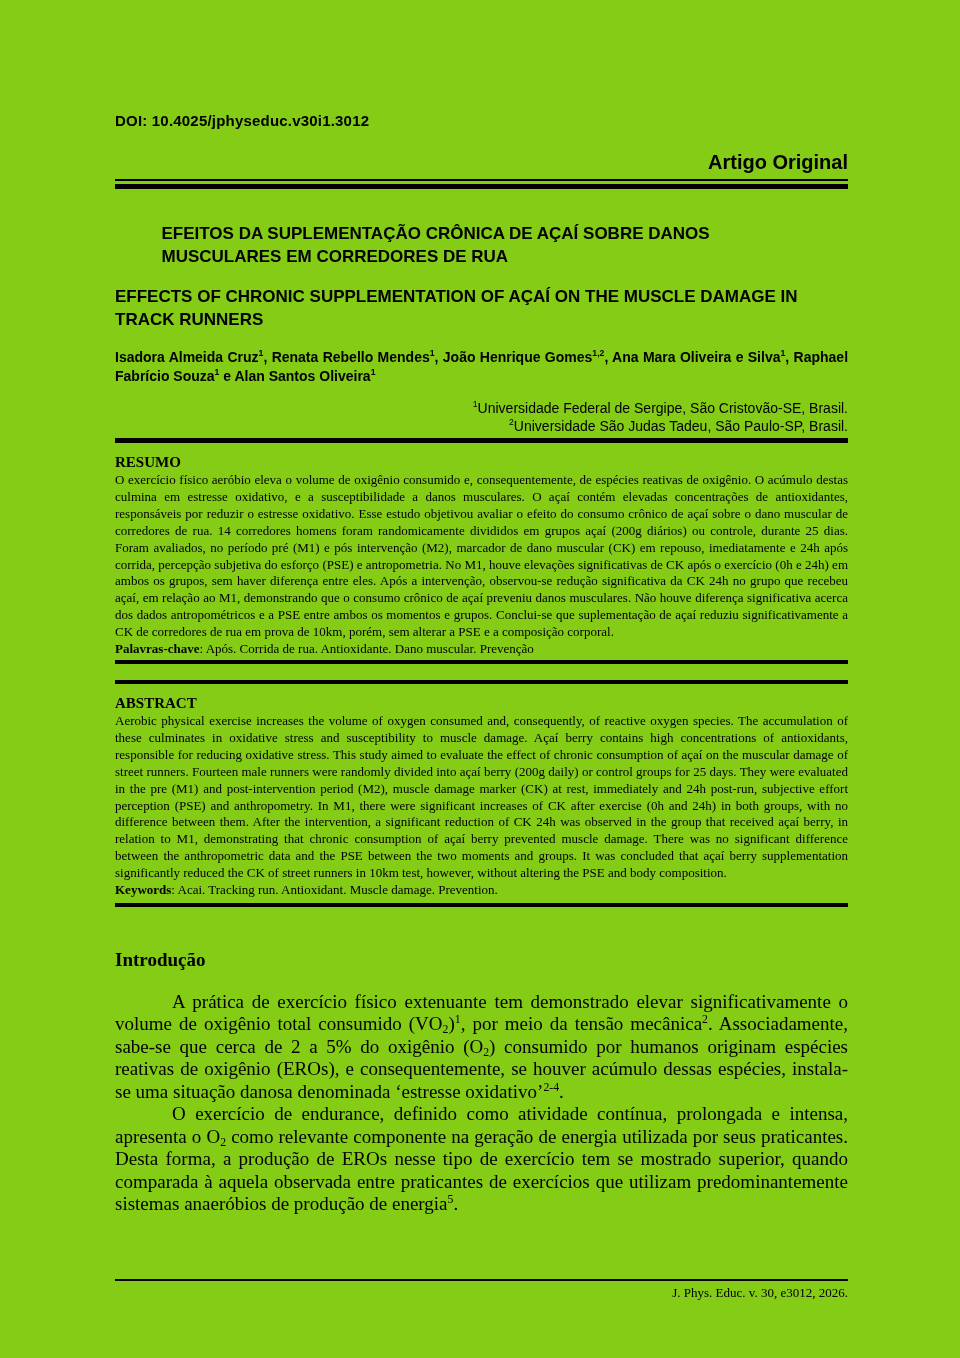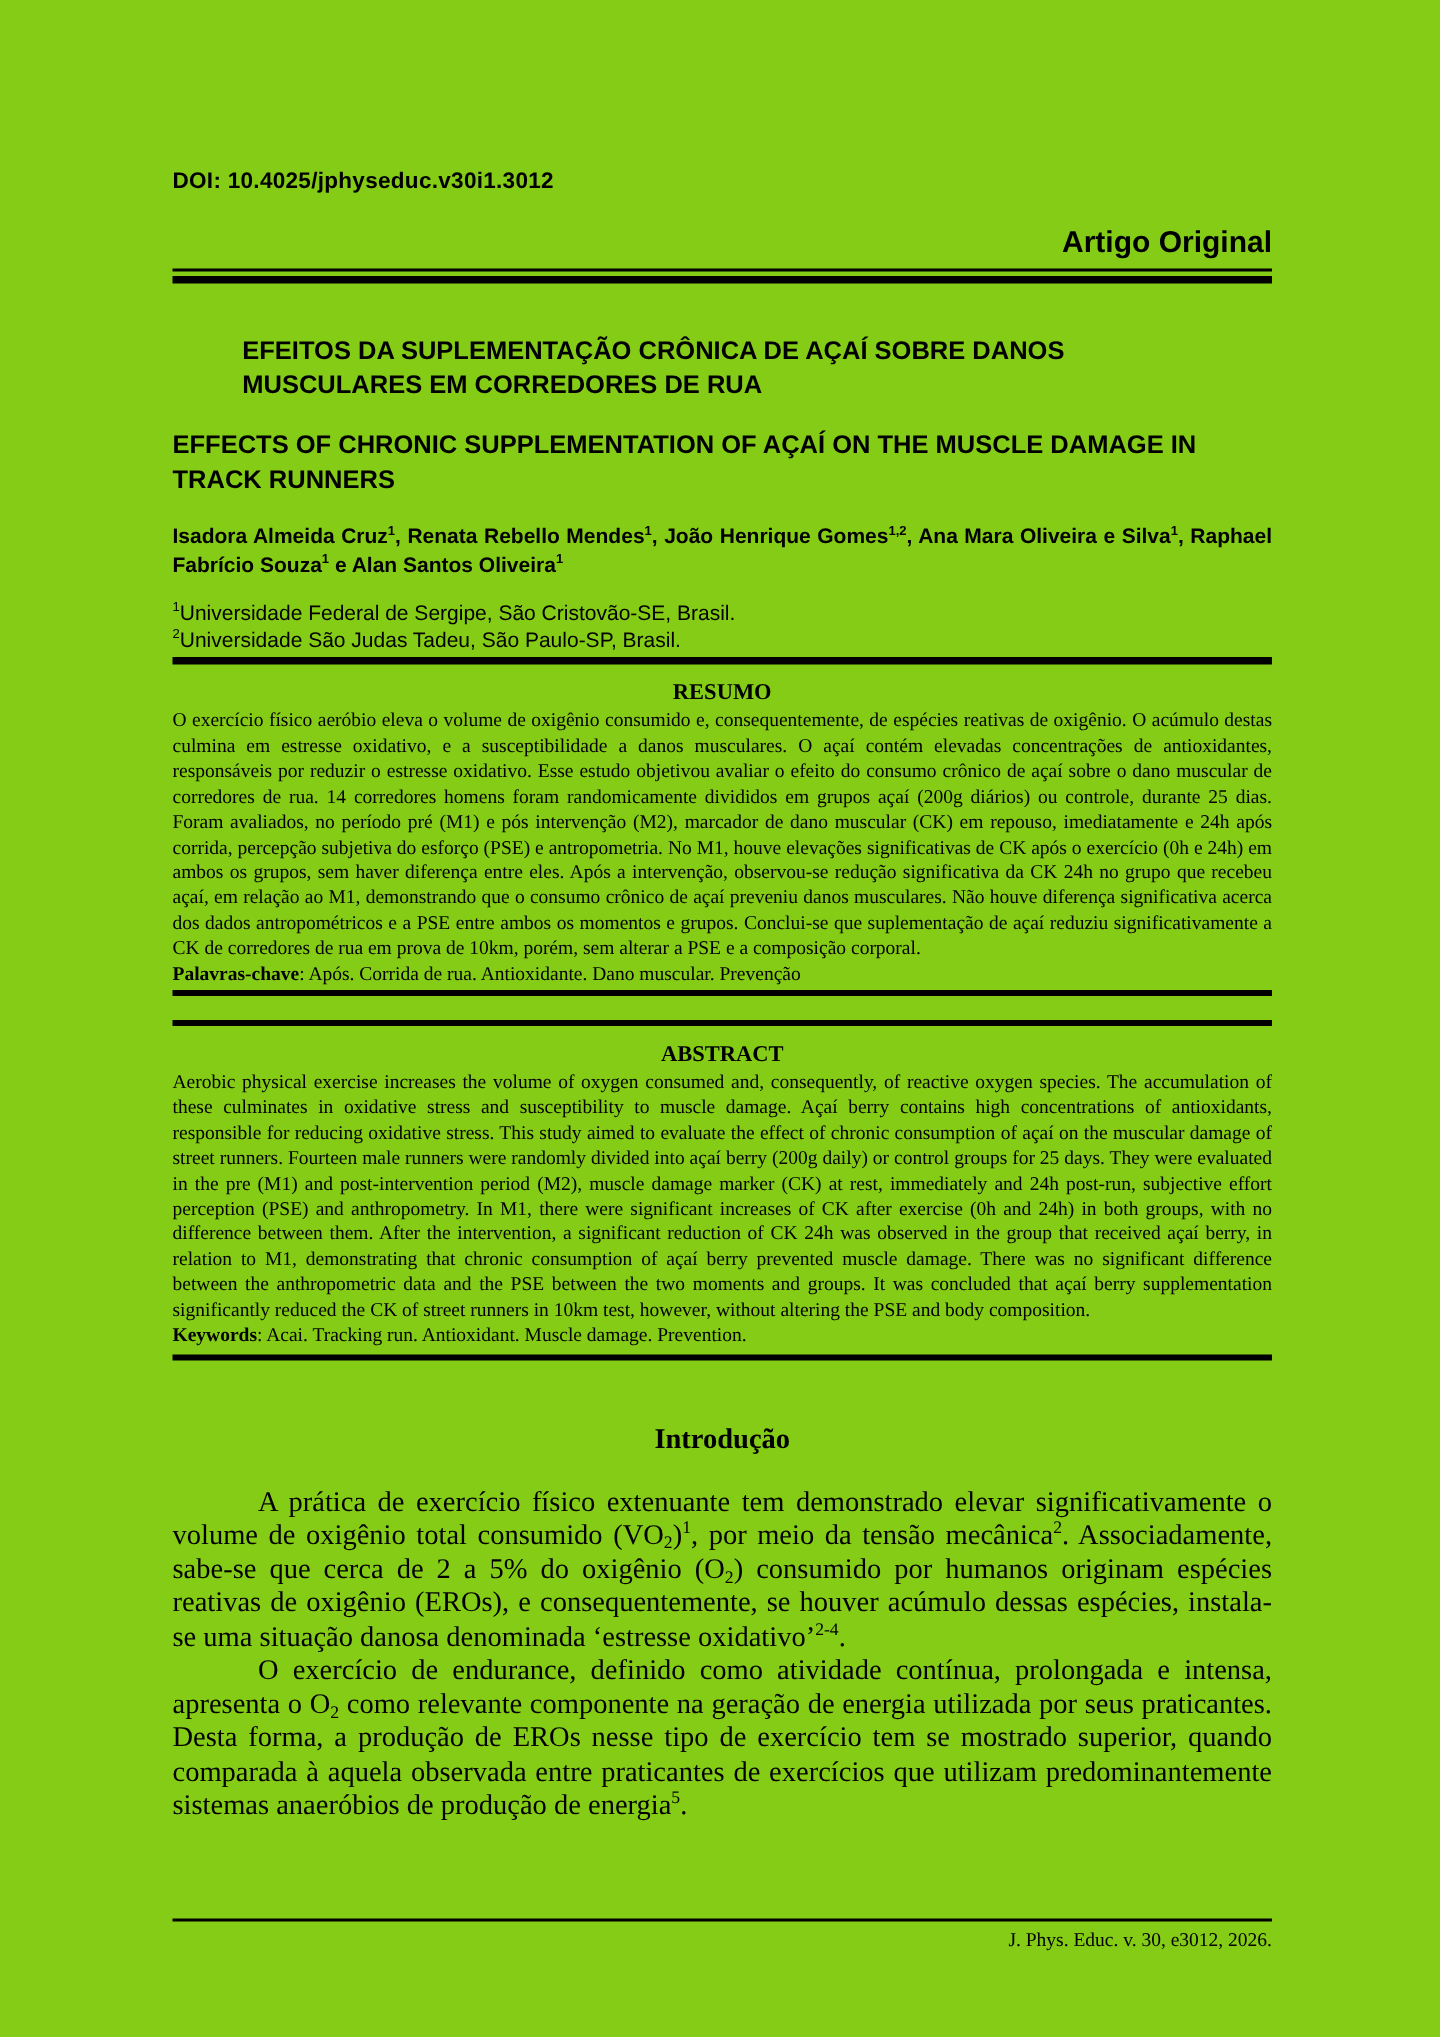--- a/index.html
+++ b/index.html
@@ -8,42 +8,42 @@
     width:960px;height:1358px;
     margin:0 auto;
     background:#84cc16;
     box-sizing:border-box;
     padding:112px 112px 0 115px;
     color:#000;
     overflow:hidden;
   }
   
   .sans{font-family:"Liberation Sans","DejaVu Sans",sans-serif;}
-  .serif{font-family:"Liberation Serif","DejaVu Serif",serif;text-align:center;}
+  .serif{font-family:"Liberation Serif","DejaVu Serif",serif;}
 
   .doi{font-size:15px;font-weight:bold;letter-spacing:.2px;}
   .article-type{margin-top:22px;text-align:right;font-size:20px;font-weight:bold;}
   .rule{background:#000;width:100%;}
   .rule-thin{height:2px;}
   .rule-thick{height:5px;}
   .rule-med{height:4px;}
   .top-thin{margin-top:5px;}
   .top-thick{margin-top:3px;}
 
   .title-pt{
     margin:33px auto 0 auto;max-width:640px;
     text-align:left;font-size:17px;font-weight:bold;line-height:23px;
   }
   .title-en{
     margin-top:17px;text-align:left;font-size:17px;font-weight:bold;line-height:23px;
   }
   .authors{
     margin-top:17px;font-size:14px;font-weight:bold;line-height:19px;text-align:justify;
   }
-  .affiliations{margin-top:13px;font-size:14px;line-height:18px;text-align:left;}
+  .affiliations{margin-top:13px;font-size:14px;line-height:18px;text-align:right;}
   .affil-rule{margin-top:3px;}
 
   sup{font-size:.62em;line-height:0;vertical-align:super;}
   sub{font-size:.62em;line-height:0;vertical-align:baseline;position:relative;top:.25em;}
 
   .sec-heading{margin-top:10px;font-size:15px;font-weight:bold;line-height:18px;}
   .sec-body{margin-top:1px;font-size:13px;line-height:16.9px;text-align:justify;}
   .kw-line{font-size:13px;line-height:16.9px;text-align:left;}
   .kw-label{font-weight:bold;}
   .after-resumo{margin-top:2px;}

